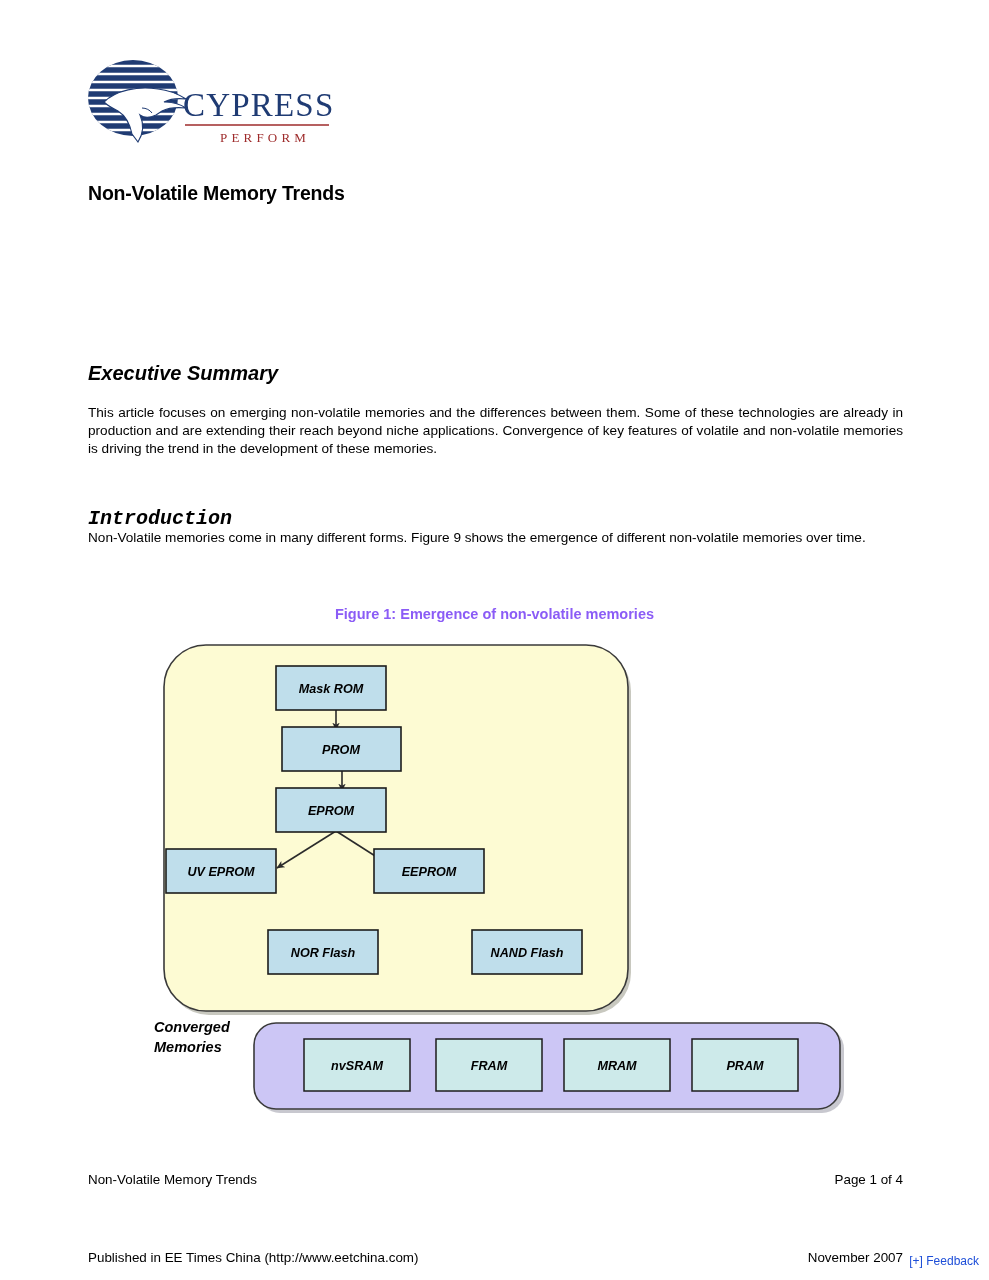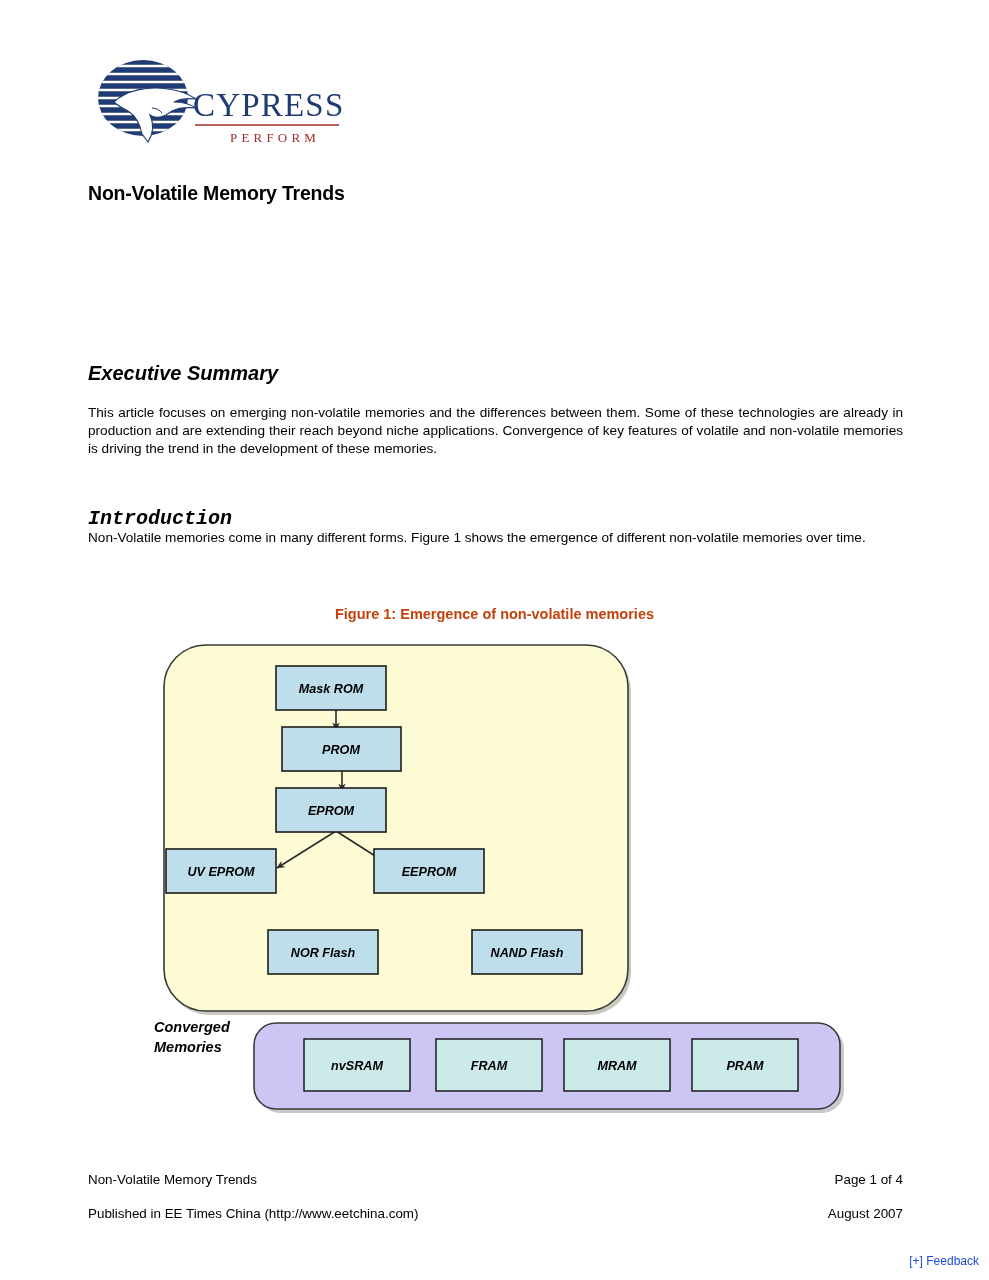--- a/index.html
+++ b/index.html
@@ -14,21 +14,21 @@
   .page {
     position: relative;
     width: 989px;
     height: 1280px;
     background: #ffffff;
   }
 
   
   .logo-wrap {
     position: absolute;
-    left: 96px;
+    left: 86px;
     top: 58px;
     width: 250px;
     height: 110px;
   }
   .logo-svg { display: block; }
 
   
   .doc-title {
     position: absolute;
     left: 88px;
@@ -75,42 +75,42 @@
 
   
   .fig-caption {
     position: absolute;
     left: 0;
     top: 606px;
     width: 989px;
     text-align: center;
     font-size: 14.5px;
     font-weight: bold;
-    color: #c2410c;
+    color: #8b5cf6;
   }
   .figure {
     position: absolute;
     left: 140px;
     top: 640px;
     width: 720px;
     height: 475px;
     text-align: right;
   }
   .fig-svg { display: block; }
 
   
   .footer-row {
     position: absolute;
     left: 88px;
     width: 815px;
     font-size: 13.4px;
     color: #000;
   }
   .footer-row.r1 { top: 1172px; }
-  .footer-row.r2 { top: 1206px; }
+  .footer-row.r2 { top: 1250px; }
   .footer-row .left { float: left; }
   .footer-row .right { float: right; }
   .footer-row::after { content: ""; display: block; clear: both; }
 
   .feedback {
     position: absolute;
     right: 10px;
     top: 1254px;
     font-size: 12px;
     color: #1d4ed8;
@@ -162,21 +162,21 @@
       <text x="134" y="84" font-family="Liberation Serif, serif" font-size="13" letter-spacing="4.2" fill="#9e2b2b">PERFORM</text>
     </svg>
   </div>
 
   <h1 class="doc-title">Non-Volatile Memory Trends</h1>
 
   <h2 class="sec-head exec">Executive Summary</h2>
   <p class="body-par exec">This article focuses on emerging non-volatile memories and the differences between them. Some of these technologies are already in production and are extending their reach beyond niche applications. Convergence of key features of volatile and non-volatile memories is driving the trend in the development of these memories.</p>
 
   <h2 class="sec-head intro">Introduction</h2>
-  <p class="body-par intro">Non-Volatile memories come in many different forms. Figure 1 shows the emergence of different non-volatile memories over time.</p>
+  <p class="body-par intro">Non-Volatile memories come in many different forms. Figure 9 shows the emergence of different non-volatile memories over time.</p>
 
   <div class="fig-caption">Figure 1: Emergence of non-volatile memories</div>
 
   <div class="figure">
     <svg class="fig-svg" width="720" height="475" viewBox="0 0 720 475" xmlns="http://www.w3.org/2000/svg">
       <defs>
         <marker id="arrowHead" markerWidth="9" markerHeight="9" refX="7.4" refY="4.5" orient="auto" markerUnits="userSpaceOnUse">
           <path d="M0,0.8 L8,4.5 L0,8.2 L2.2,4.5 Z" fill="#2b2b2b"></path>
         </marker>
       </defs>
@@ -253,18 +253,18 @@
       </g>
     </svg>
   </div>
 
   <div class="footer-row r1">
     <span class="left">Non-Volatile Memory Trends</span>
     <span class="right">Page 1 of 4</span>
   </div>
   <div class="footer-row r2">
     <span class="left">Published in EE Times China (http://www.eetchina.com)</span>
-    <span class="right">August 2007</span>
+    <span class="right">November 2007</span>
   </div>
 
   <div class="feedback">[+] Feedback</div>
 
 </div>
 
 </body></html>

